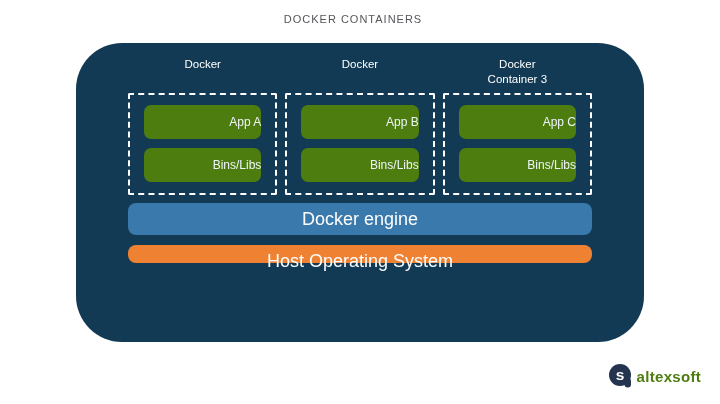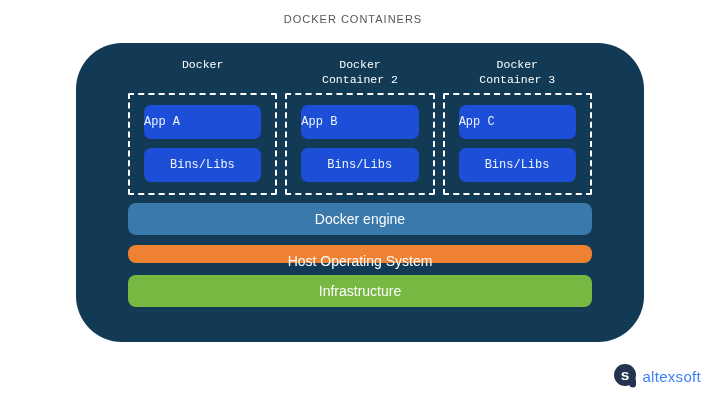--- a/index.html
+++ b/index.html
@@ -36,21 +36,20 @@
     border-radius: 46px;
   }
 
   .panel-inner {
     padding: 14px 52px 0 52px;
   }
 
   .containers-row {
     display: flex;
     gap: 8px;
-    font-family: Liberation Mono, monospace;
   }
 
   .container-col {
     flex: 1;
     display: flex;
     flex-direction: column;
   }
 
   .container-label {
     height: 30px;
@@ -63,54 +62,54 @@
 
   .dashed-box {
     height: 102px;
     border: 2px dashed #FFFFFF;
     border-radius: 2px;
     padding: 10px 14px;
   }
 
   .chip {
     height: 34px;
-    background: #1d4ed8;
+    background: #4d7c0f;
     border-radius: 7px;
     color: #EEF5FA;
     font-size: 12px;
     line-height: 34px;
-    text-align: left;
+    text-align: right;
   }
   .chip + .chip { margin-top: 9px; padding-left: 26px; }
 
   .layer-bar {
     height: 32px;
     border-radius: 8px;
     color: #FDFDFD;
-    font-size: 14px;
+    font-size: 18px;
     line-height: 32px;
     text-align: center;
   }
   .layer-engine { margin-top: 8px; }
   .layer-hostos { margin-top: 10px; height: 18px; line-height: 33px; }
   .layer-infra  { margin-top: 12px; }
 
   .logo {
     position: absolute;
     right: 19px;
     top: 364px;
     display: flex;
     align-items: center;
     gap: 5px;
   }
   .logo-mark { width: 23px; height: 24px; display: block; }
   .logo-text {
-    color: #3b82f6;
+    color: #4d7c0f;
     font-size: 15px;
-    font-weight: normal;
+    font-weight: bold;
     letter-spacing: 0.3px;
   }
 </style>
 </head>
 <body>
 
 <div class="stage">
 
   <div class="diagram-title">DOCKER CONTAINERS</div>
 
@@ -125,21 +124,20 @@
           </div>
           <div class="dashed-box">
             <div class="chip">App A</div>
             <div class="chip">Bins/Libs</div>
           </div>
         </div>
 
         <div class="container-col">
           <div class="container-label">
             <div>Docker</div>
-            <div>Container 2</div>
           </div>
           <div class="dashed-box">
             <div class="chip">App B</div>
             <div class="chip">Bins/Libs</div>
           </div>
         </div>
 
         <div class="container-col">
           <div class="container-label">
             <div>Docker</div>
@@ -150,21 +148,20 @@
             <div class="chip">Bins/Libs</div>
           </div>
         </div>
 
       </div>
 
       <div class="layer-bar layer-engine" style="background-color: rgb(58, 121, 172);">Docker engine</div>
 
       <div class="layer-bar layer-hostos" style="background-color: rgb(239, 130, 50);">Host Operating System</div>
 
-      <div class="layer-bar layer-infra" style="background-color: rgb(119, 184, 67);">Infrastructure</div>
 
     </div>
   </div>
 
   <div class="logo">
     <svg class="logo-mark" viewBox="0 0 23 24" xmlns="http://www.w3.org/2000/svg" aria-hidden="true">
       <circle cx="11" cy="11" r="11" fill="#24334E"></circle>
       <rect x="15.5" y="14" width="6.5" height="9.5" rx="3.2" fill="#24334E"></rect>
       <text x="11" y="16.4" text-anchor="middle" font-family="Liberation Sans, sans-serif" font-size="15.5" font-weight="bold" fill="#FFFFFF">s</text>
     </svg>

